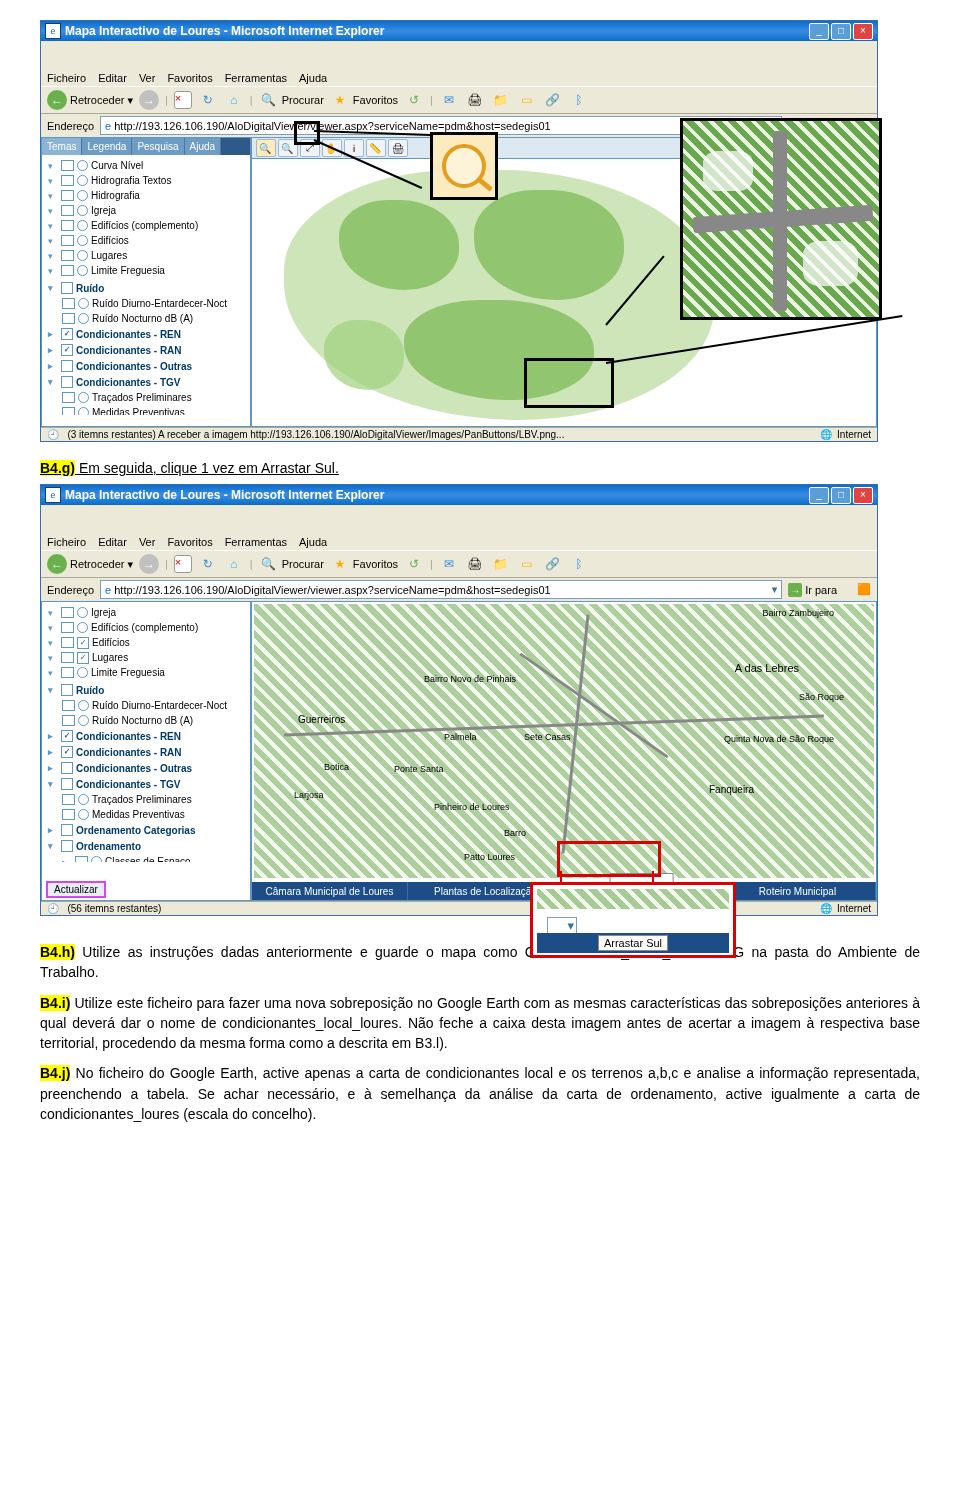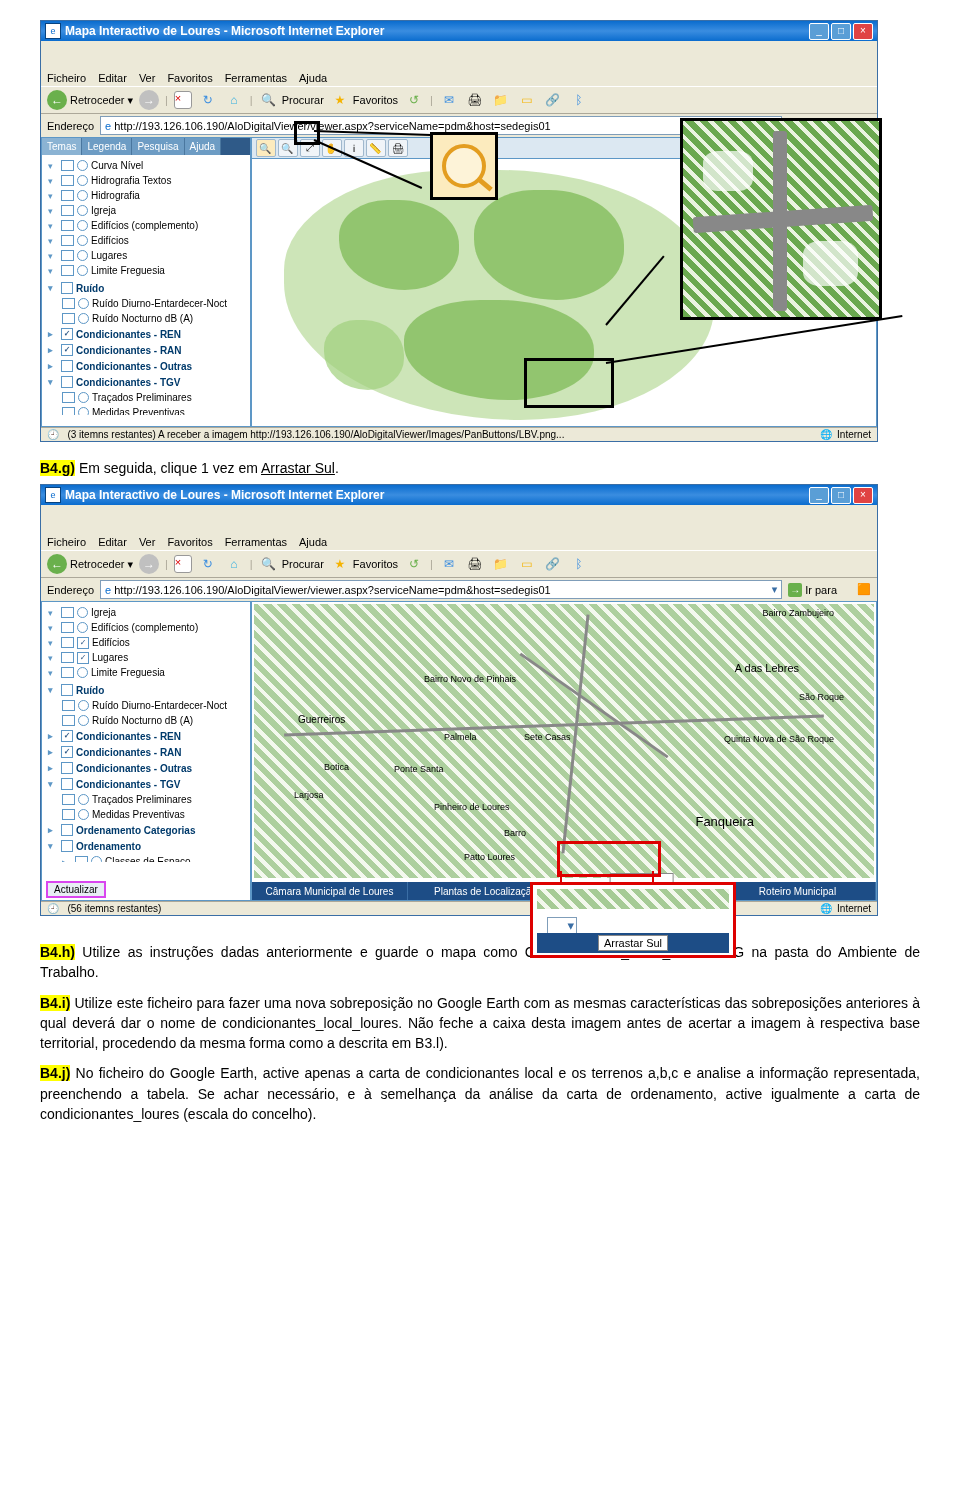--- a/index.html
+++ b/index.html
@@ -51,21 +51,21 @@
   .bnav-item { flex:1; background:#1d4d86; color:#fff; font-size:10px; display:flex; align-items:center; justify-content:center; border-right:1px solid #3a6ea5;}
   .status-bar { background:#ece9d8; border-top:1px solid #aca899; font-size:10px; padding:1px 6px; display:flex; align-items:center; gap:8px;}
   .status-bar .right { margin-left:auto; display:flex; align-items:center; gap:4px;}
   .zoom-icon-big { position:absolute; width:62px; height:62px; background:#fcebbe; border:3px solid #000; display:flex; align-items:center; justify-content:center;}
   .mag-big { width:36px; height:36px; border:4px solid #e39d20; border-radius:50%; position:relative; background:rgba(255,255,255,0.4);}
   .mag-big::after { content:""; position:absolute; width:16px; height:5px; background:#e39d20; bottom:-3px; right:-11px; transform:rotate(40deg);}
   .zoom-detail { position:absolute; border:3px solid #000; background:#fff; overflow:hidden;}
   .callout-line { position:absolute; background:#000; height:2px; transform-origin:left center;}
   .callout-line-v { position:absolute; background:#000; width:2px;}
   .sel-rect { position:absolute; border:3px solid #000;}
-  .step-label { margin:12px 0 8px 0; font-size:14px;}
+  .step-label { margin:12px 0 8px 0; font-size:14px;text-decoration:underline;}
   .step-tag { background:#ffff00; font-weight:bold;}
   .link { text-decoration:underline;}
   .para { text-align:justify; line-height:1.45; font-size:14px; margin:10px 0;}
   .page-num { text-align:right; font-size:12px; margin-top:24px; padding-right:4px;}
   .actualizar-btn { position:absolute; left:4px; bottom:2px; font-size:10px; background:#e8eef4; border:2px solid #d946ef; padding:1px 6px;}
   .arrastar-callout { position:absolute; border:3px solid #d00; }
   .arrastar-chip { position:absolute; background:#fff; border:1px solid #888; font-size:10px; padding:1px 5px;}
   .detail-green { position:absolute; background:repeating-linear-gradient(45deg,#6aa84f,#6aa84f 6px,#eaf3e0 6px,#eaf3e0 10px);}
   .detail-road { position:absolute; background:#888;}
   .legend-sm { width:11px; height:9px; border:1px solid #5d97c6; background:#fff;}
@@ -459,21 +459,21 @@
             <span style="position:absolute;left:160px;top:70px;font-size:9px;">Bairro Novo de Pinhais</span>
             <span style="position:absolute;right:20px;top:88px;font-size:9px;">São Roque</span>
             <span style="position:absolute;left:34px;top:110px;font-size:10px;">Guerreiros</span>
             <span style="position:absolute;left:180px;top:128px;font-size:9px;">Palmela</span>
             <span style="position:absolute;left:260px;top:128px;font-size:9px;">Sete Casas</span>
             <span style="position:absolute;right:30px;top:130px;font-size:9px;">Quinta Nova de São Roque</span>
             <span style="position:absolute;left:60px;top:158px;font-size:9px;">Botica</span>
             <span style="position:absolute;left:130px;top:160px;font-size:9px;">Ponte Santa</span>
             <span style="position:absolute;left:30px;top:186px;font-size:9px;">Larjosa</span>
             <span style="position:absolute;left:170px;top:198px;font-size:9px;">Pinheiro de Loures</span>
-            <span style="position:absolute;right:110px;top:210px;font-size:13px;">Fanqueira</span>
+            <span style="position:absolute;right:110px;top:180px;font-size:10px;">Fanqueira</span>
             <span style="position:absolute;left:240px;top:224px;font-size:9px;">Barro</span>
             <span style="position:absolute;left:200px;top:248px;font-size:9px;">Patto Loures</span>
           </div>
 
           <div class="detail-road" style="left:30px;top:120px;width:540px;height:3px;transform:rotate(-2deg);"></div>
           <div class="detail-road" style="left:320px;top:10px;width:3px;height:240px;transform:rotate(6deg);"></div>
           <div class="detail-road" style="left:250px;top:100px;width:180px;height:3px;transform:rotate(35deg);"></div>
         </div>
         <div class="bottom-nav">
           <div class="bnav-item">Câmara Municipal de Loures</div>

